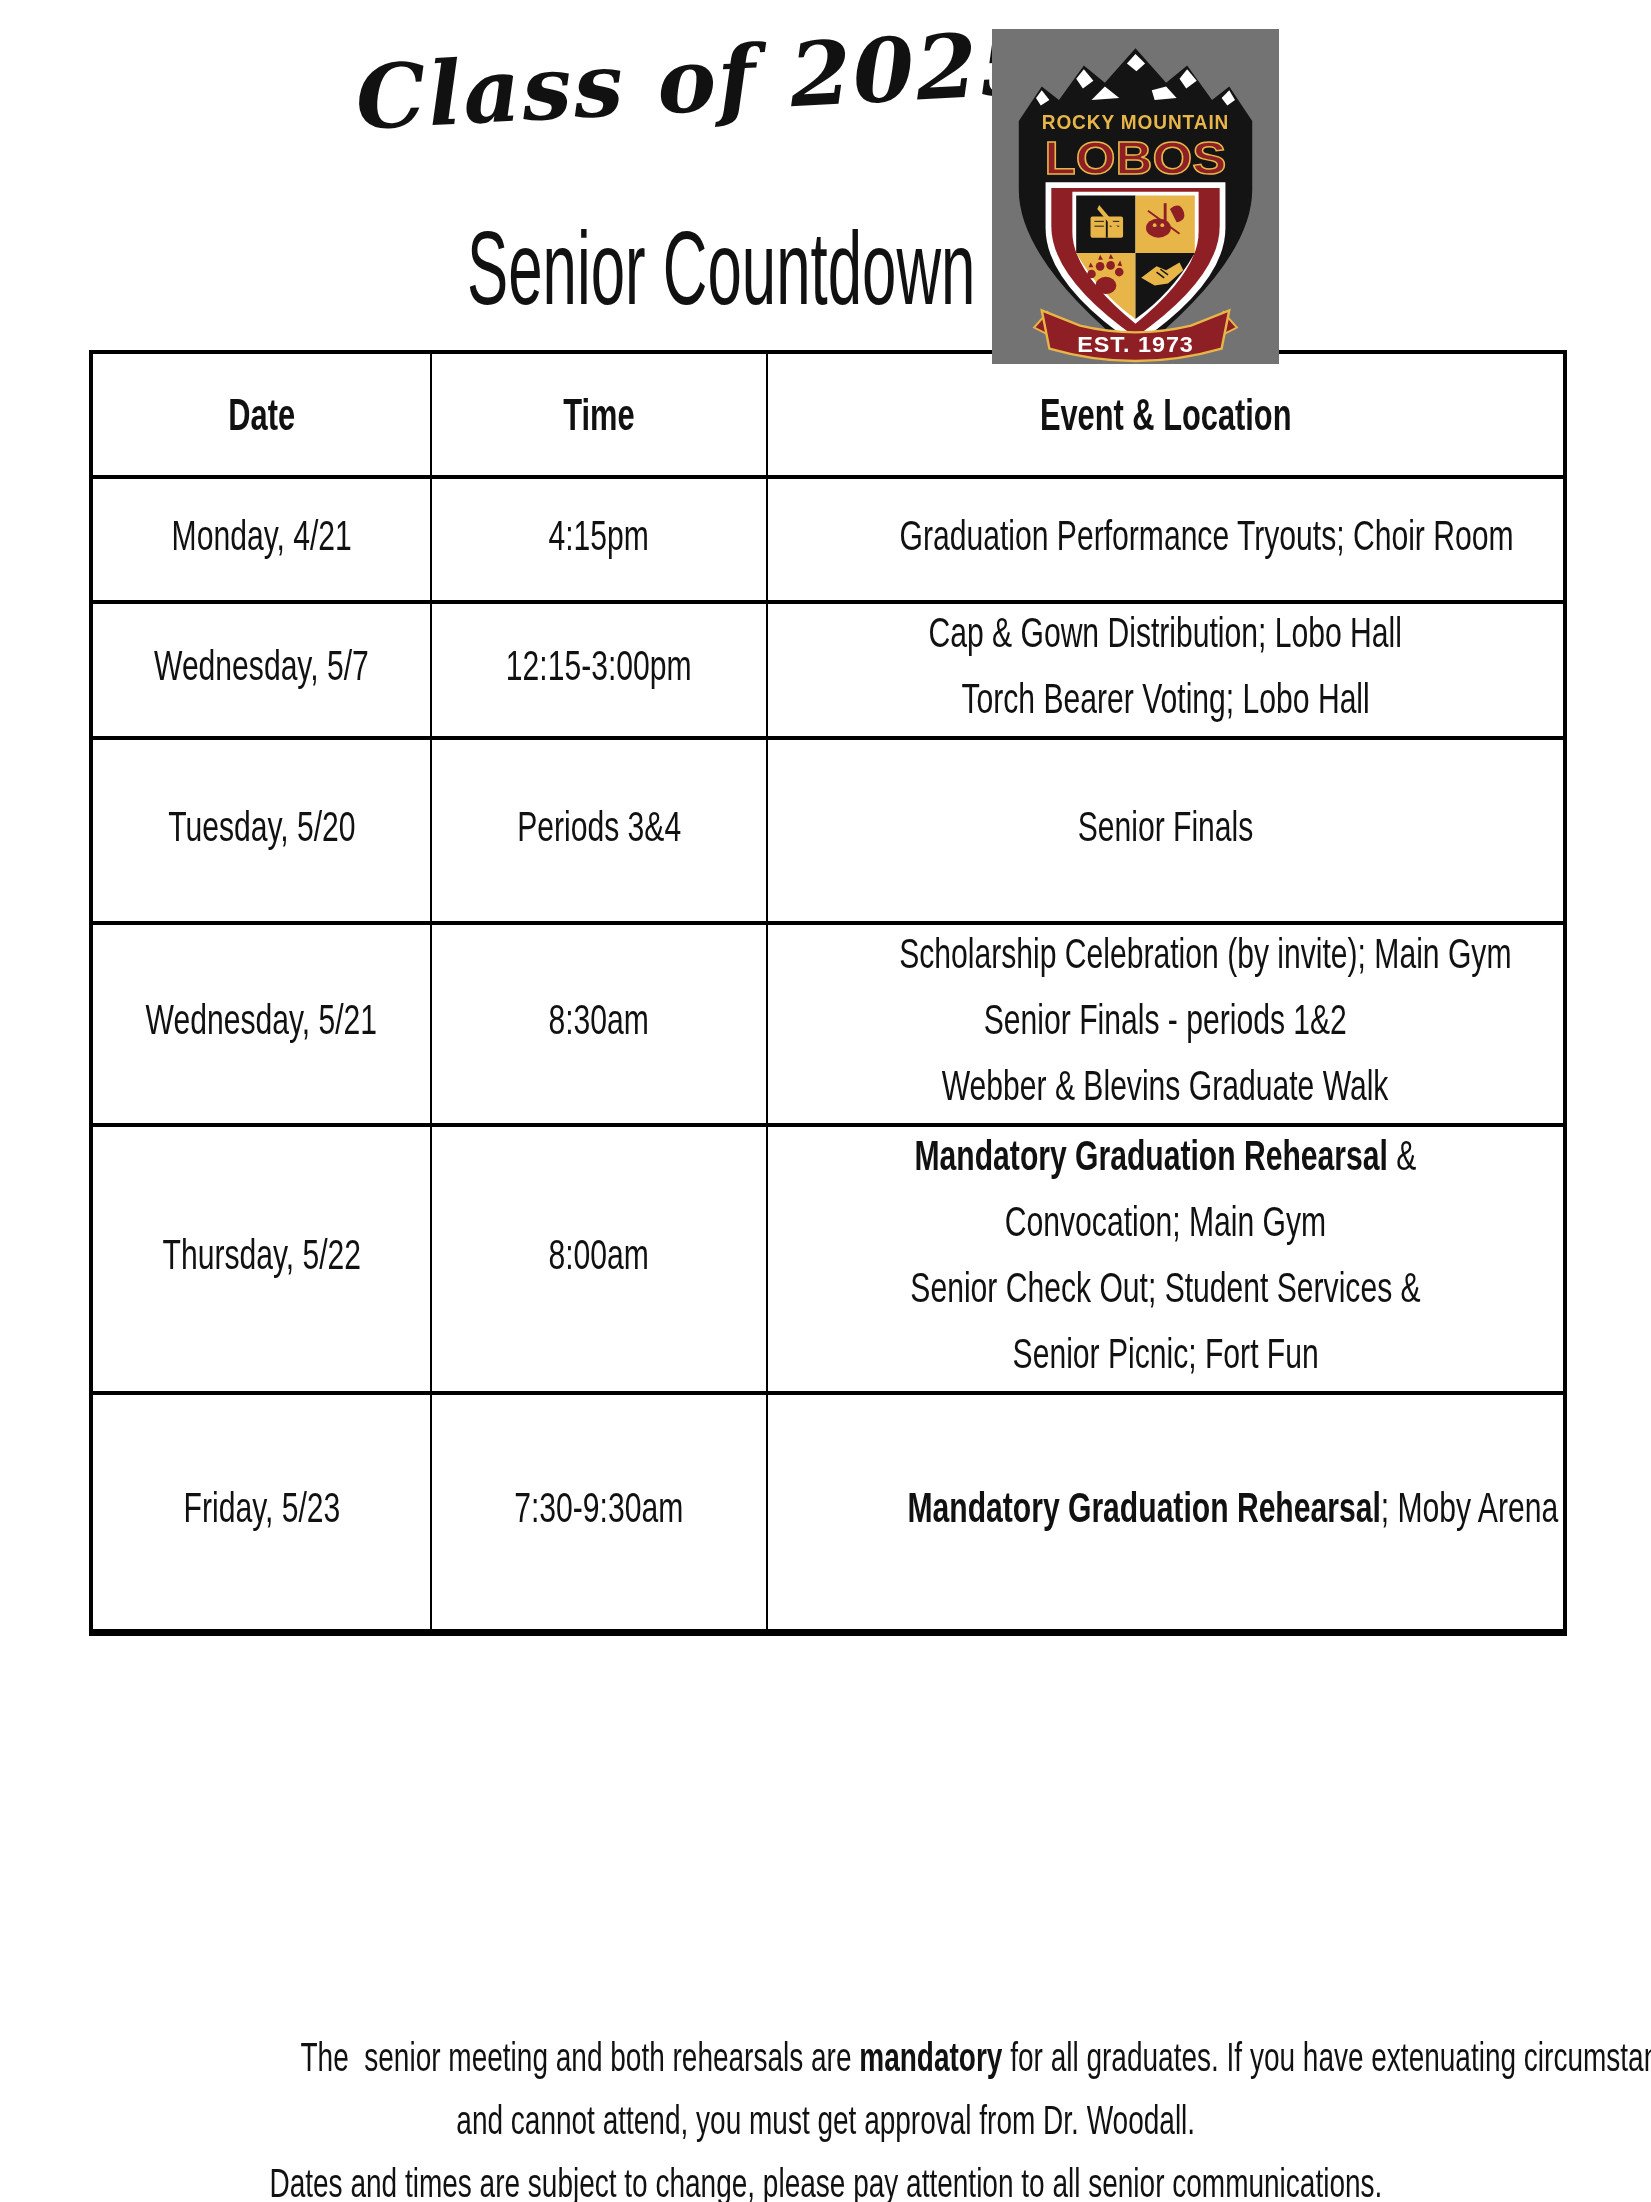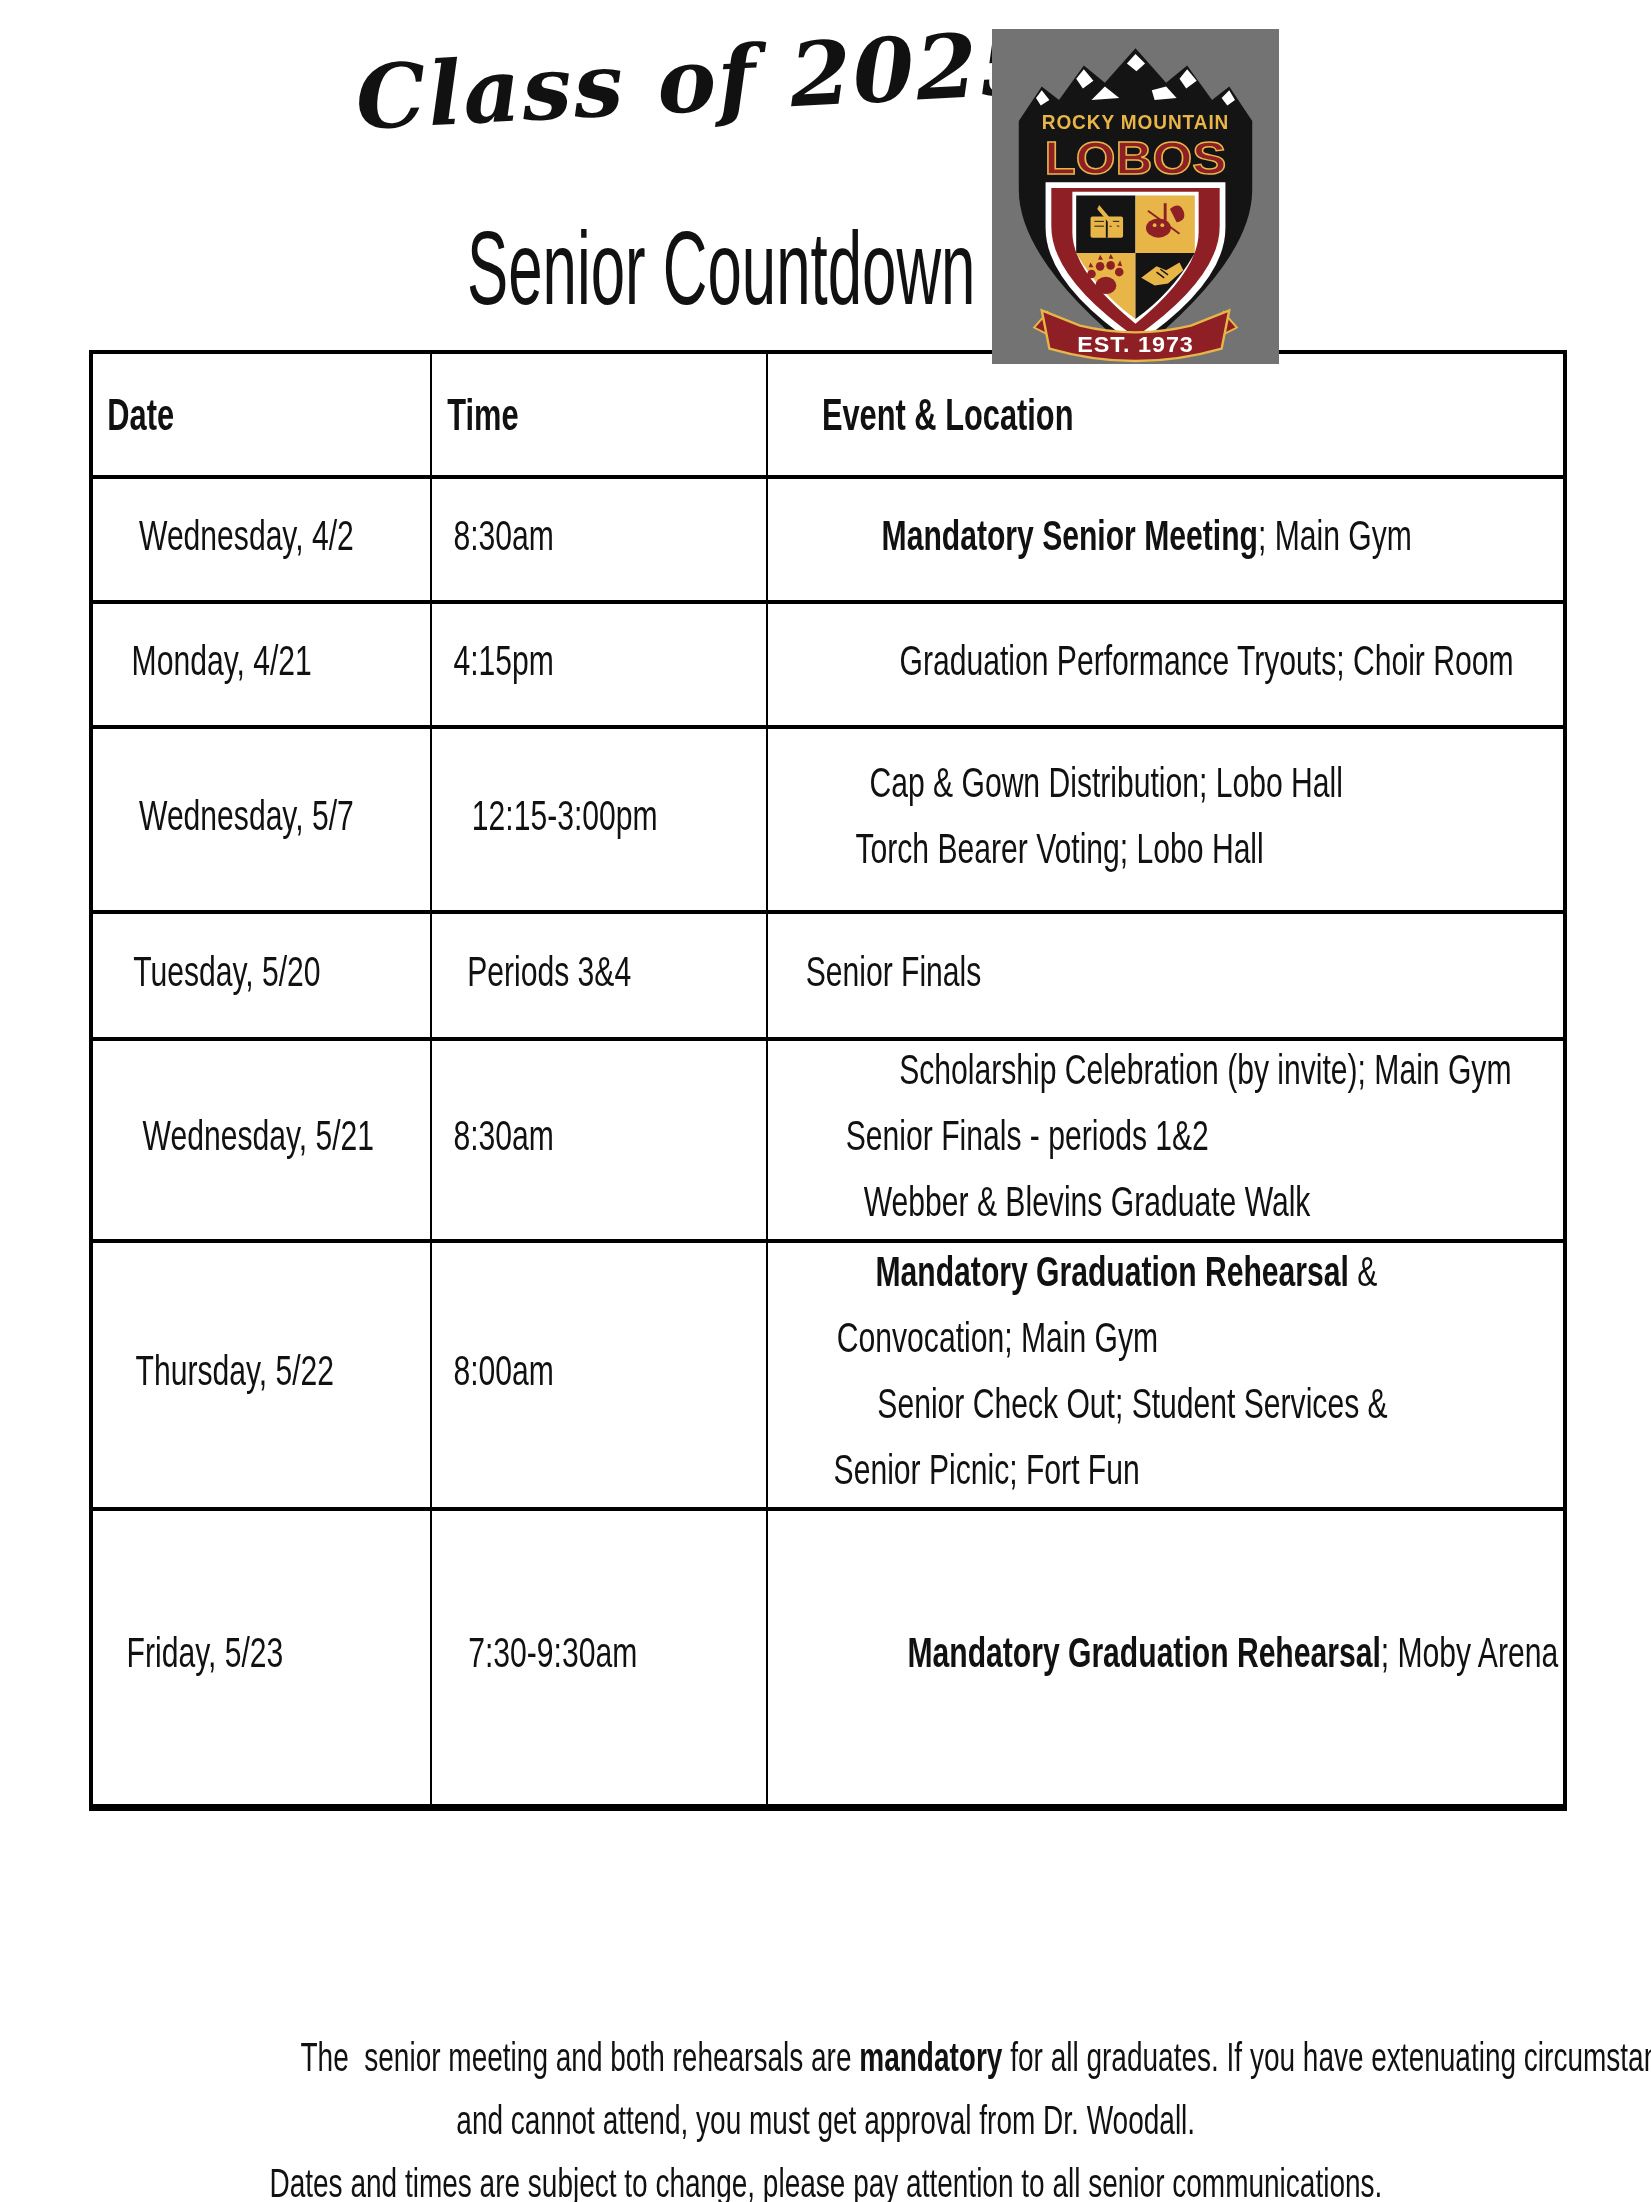--- a/index.html
+++ b/index.html
@@ -28,21 +28,21 @@
 
   
   table.sched{
     position:absolute;left:89px;top:350px;width:1474px;
     border-collapse:collapse;table-layout:fixed;
     border:4.8px solid #000;border-bottom-width:7.6px;
     z-index:1;
   }
   table.sched th,table.sched td{
     border:2.9px solid #000;border-top-width:4.8px;border-bottom-width:4.8px;
-    text-align:left;vertical-align:middle;padding:0;
+    text-align:center;vertical-align:middle;padding:0;
   }
   thead tr{height:125px;}
   tbody tr:nth-child(1){height:125px;}
   tbody tr:nth-child(2){height:125px;}
   tbody tr:nth-child(3){height:185px;}
   tbody tr:nth-child(4){height:127px;}
   tbody tr:nth-child(5){height:126px;}
   tbody tr:nth-child(6){height:239px;}
   tbody tr:nth-child(7){height:298px;}
   tbody tr:nth-child(8){height:127px;}
@@ -146,31 +146,20 @@
   <thead>
     <tr>
       <th><span class="cond">Date</span></th>
       <th><span class="cond">Time</span></th>
       <th><span class="cond">Event &amp; Location</span></th>
     </tr>
   </thead>
   <tbody>
       <tr>
         <td>
-          <div class="cell-line"><span class="cond"><span>Wednesday, 4/2</span></span></div>
-        </td>
-        <td>
-          <div class="cell-line"><span class="cond"><span>8:30am</span></span></div>
-        </td>
-        <td>
-          <div class="event-line"><span class="cond"><span class="b">Mandatory Senior Meeting</span><span>; Main Gym</span></span></div>
-        </td>
-      </tr>
-      <tr>
-        <td>
           <div class="cell-line"><span class="cond"><span>Monday, 4/21</span></span></div>
         </td>
         <td>
           <div class="cell-line"><span class="cond"><span>4:15pm</span></span></div>
         </td>
         <td>
           <div class="event-line"><span class="cond"><span>Graduation Performance Tryouts; Choir Room</span></span></div>
         </td>
       </tr>
       <tr>

